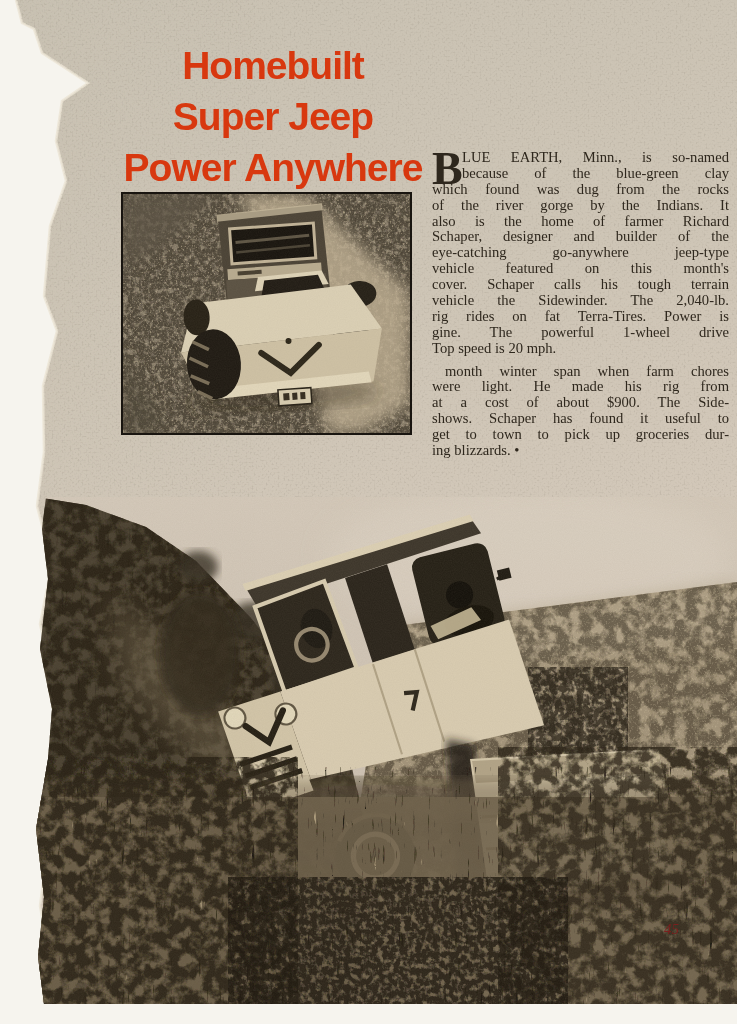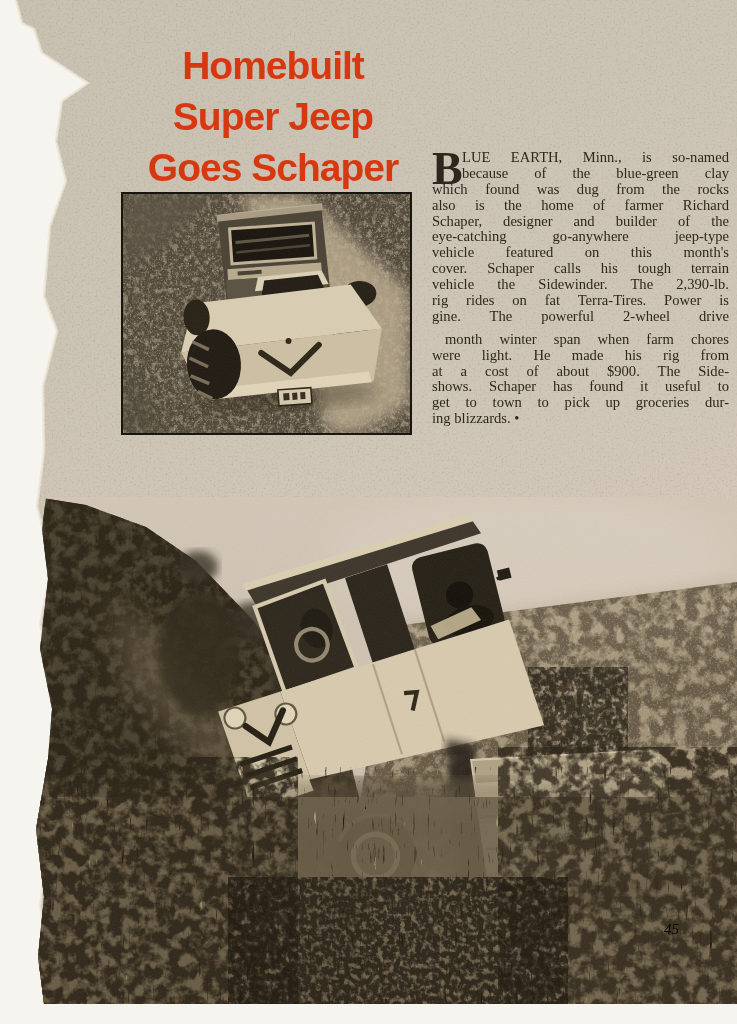--- a/index.html
+++ b/index.html
@@ -102,21 +102,21 @@
     <polyline points="16,0 22,23 34,29 42,53 88,83 62,101 56,141 66,181 50,226 44,296 57,331 43,386 44,452 37,506 52,564 40,624 56,694 61,733 44,788 47,852 40,906 50,962 43,1002" fill="none" stroke="#ece5d6" stroke-width="2.5" opacity="0.85"></polyline>
     <g clip-path="url(#pclip)">
       <rect width="737" height="1024" fill="#000" filter="url(#grain)" opacity="0.16"></rect>
       <rect width="737" height="1024" fill="#000" filter="url(#spkD)" opacity="0.08"></rect>
     </g>
   </svg>
 
   <div class="headline" style="color: rgb(216, 56, 15);">
     <div>Homebuilt</div>
     <div>Super Jeep</div>
-    <div>Goes Schaper</div>
+    <div>Power Anywhere</div>
   </div>
 
   <div class="photo-top">
     <svg width="287" height="239" viewBox="0 0 287 239">
       <rect width="287" height="239" fill="#8a7f6c"></rect>
       <rect width="287" height="239" fill="#000" filter="url(#folD2)" opacity="0.5"></rect>
       <rect width="287" height="239" fill="#000" filter="url(#spkL)" opacity="0.5"></rect>
       <rect width="287" height="239" fill="#000" filter="url(#spkD)" opacity="0.5"></rect>
       <polygon points="112,0 180,0 287,98 287,210 238,239 204,239 150,52" fill="#c3b396" opacity="0.8" filter="url(#soft8)"></polygon>
       <polygon points="0,0 96,0 40,52 0,74" fill="#5c5344" opacity="0.75" filter="url(#soft8)"></polygon>
@@ -151,28 +151,30 @@
       <rect width="287" height="239" fill="#000" filter="url(#grain)" opacity="0.28"></rect>
     </svg>
   </div>
 
   <div class="article">
     <span class="dropcap">B</span>
     <div id="p1">
         <div class="line dc">LUE EARTH, Minn., is so-named</div>
         <div class="line dc">because of the blue-green clay</div>
         <div class="line">which found was dug from the rocks</div>
+        <div class="line">of the river gorge by the Indians. It</div>
         <div class="line">also is the home of farmer Richard</div>
         <div class="line">Schaper, designer and builder of the</div>
         <div class="line">eye-catching go-anywhere jeep-type</div>
         <div class="line">vehicle featured on this month's</div>
         <div class="line">cover. Schaper calls his tough terrain</div>
-        <div class="line">vehicle the Sidewinder. The 2,390-lb.</div>
+        <div class="line">vehicle the Sidewinder. The 2,040-lb.</div>
         <div class="line">rig rides on fat Terra-Tires. Power is</div>
-        <div class="line">gine. The powerful 2-wheel drive</div>
+        <div class="line">gine. The powerful 1-wheel drive</div>
+        <div class="line last">Top speed is 20 mph.</div>
       </div>
     <div id="p2">
         <div class="line">month winter span when farm chores</div>
         <div class="line">were light. He made his rig from</div>
         <div class="line">at a cost of about $900. The Side-</div>
         <div class="line">shows. Schaper has found it useful to</div>
         <div class="line">get to town to pick up groceries dur-</div>
         <div class="line last">ing blizzards. •</div>
       </div>
   </div>
@@ -243,15 +245,15 @@
           <rect x="0" y="290" width="709" height="217" fill="#000" filter="url(#grsL)" opacity="0.85"></rect>
           <rect x="0" y="260" width="270" height="247" fill="#000" filter="url(#folD)" opacity="0.9"></rect>
           <rect x="470" y="250" width="239" height="257" fill="#000" filter="url(#folD)" opacity="0.8"></rect>
           <rect x="200" y="380" width="340" height="127" fill="#000" filter="url(#folD2)" opacity="0.8"></rect>
         </g>
         <rect width="709" height="507" fill="#000" filter="url(#grain)" opacity="0.3"></rect>
       </g>
     </svg>
   </div>
 
-  <div class="pagenum" style="color: #000000;">45</div>
+  <div class="pagenum" style="color: #7f1d1d;">45</div>
 
 </div>
 
 </body></html>

